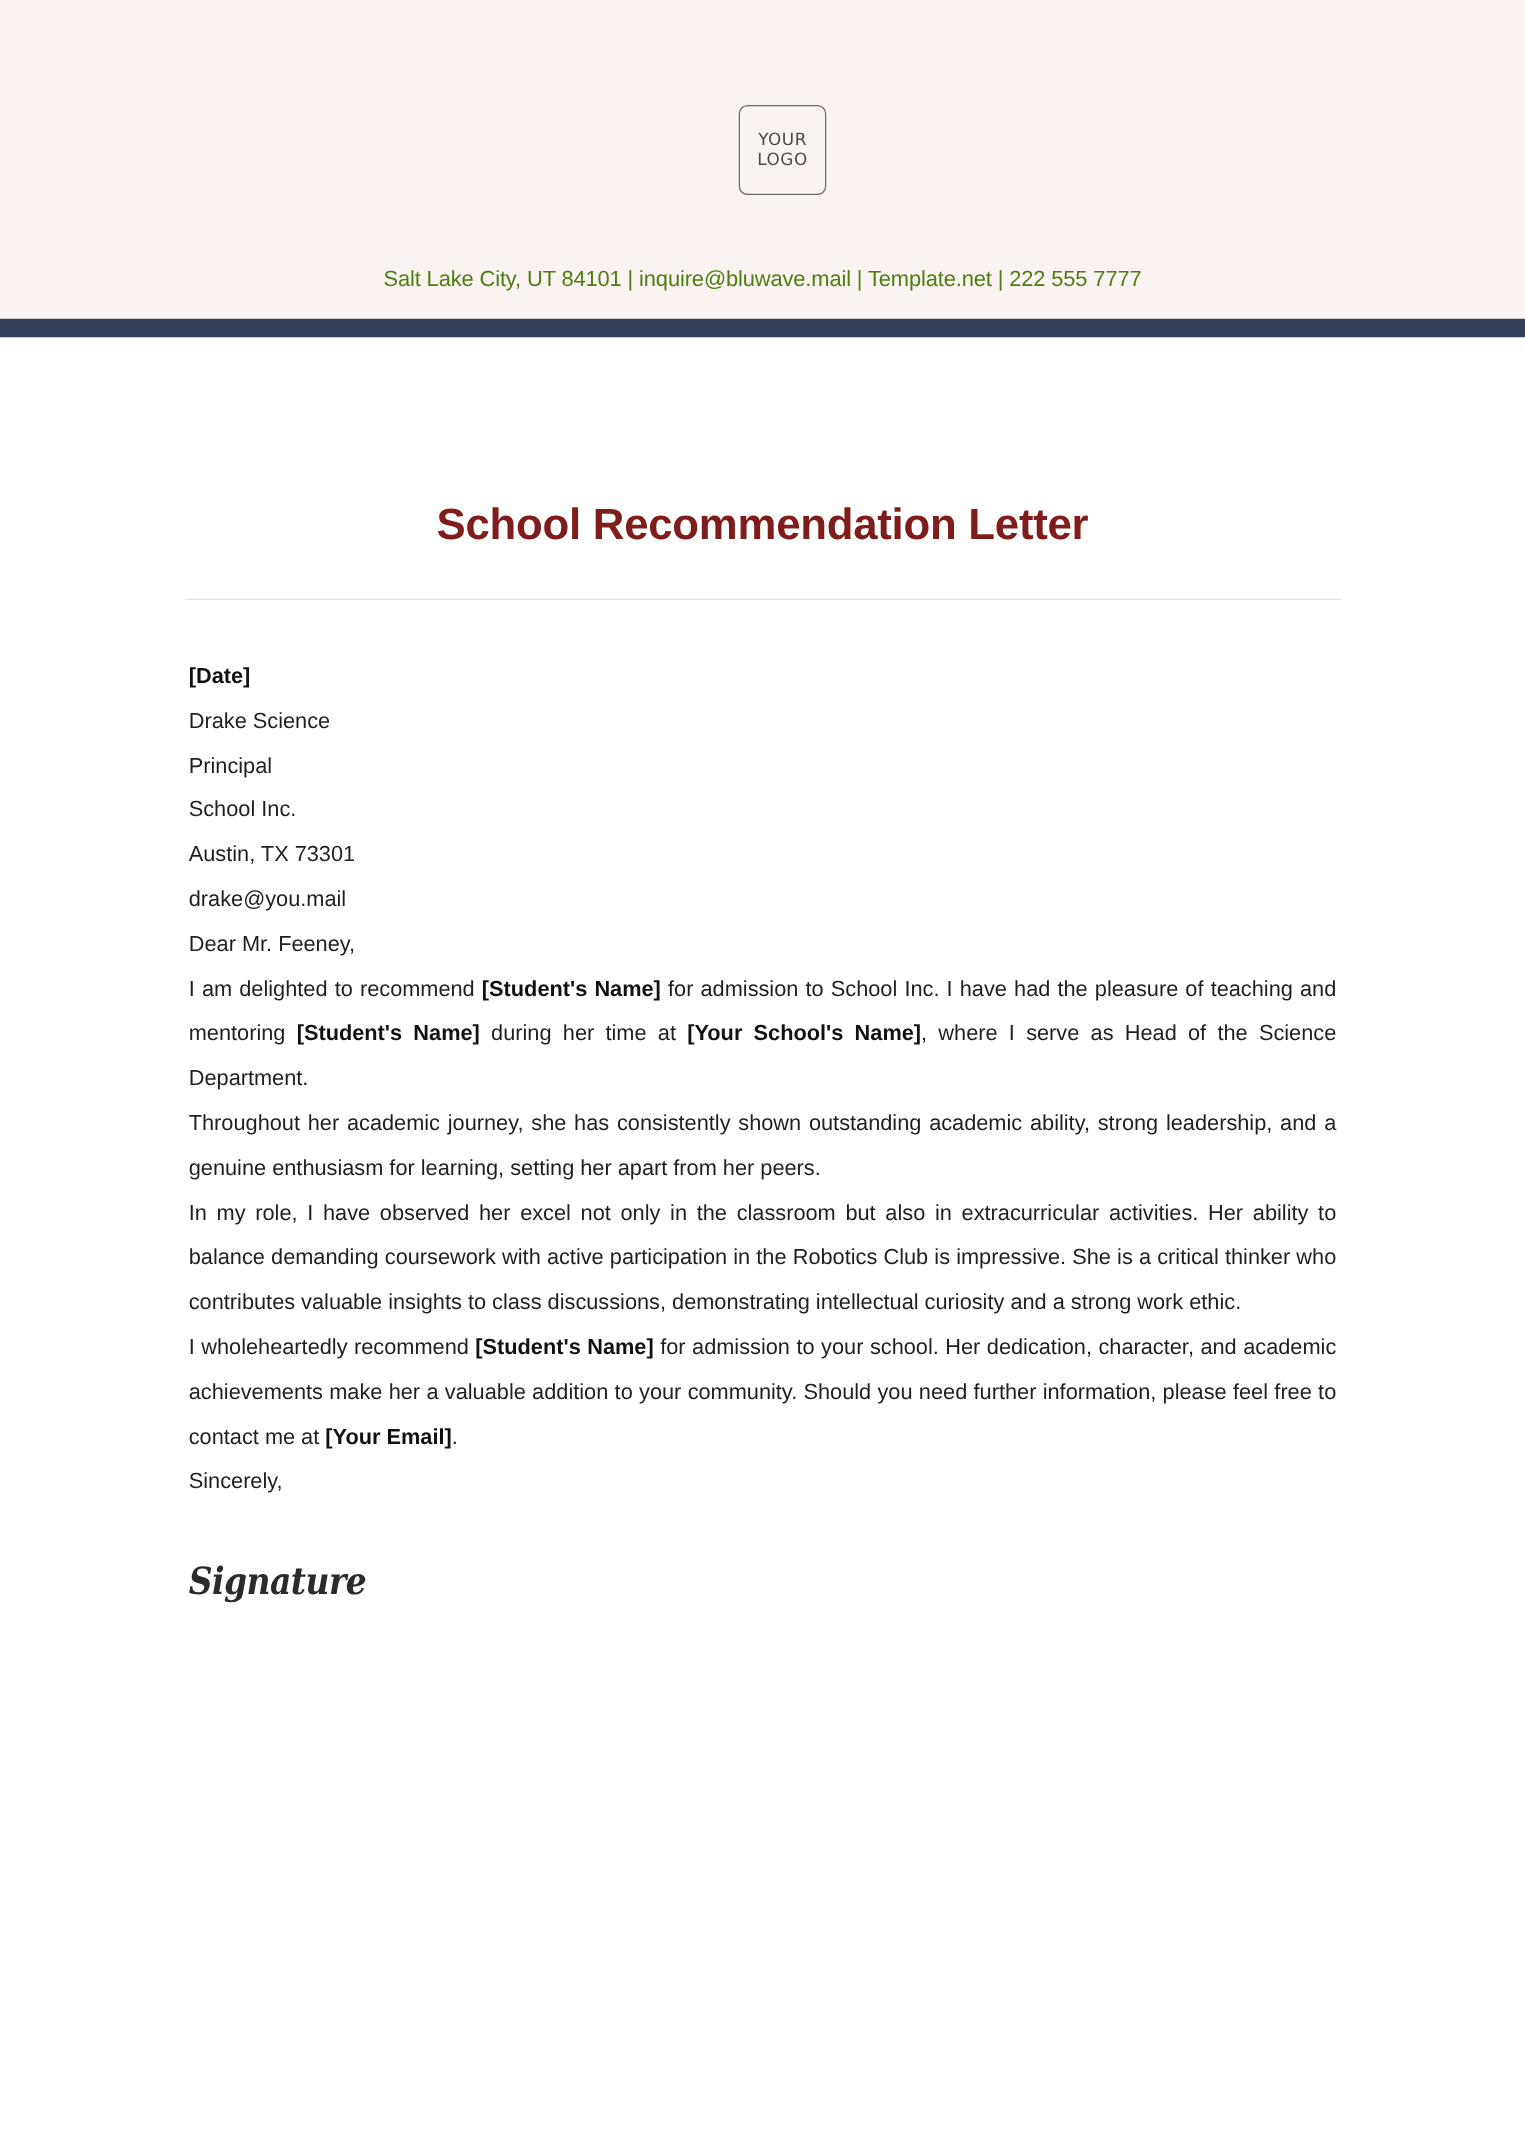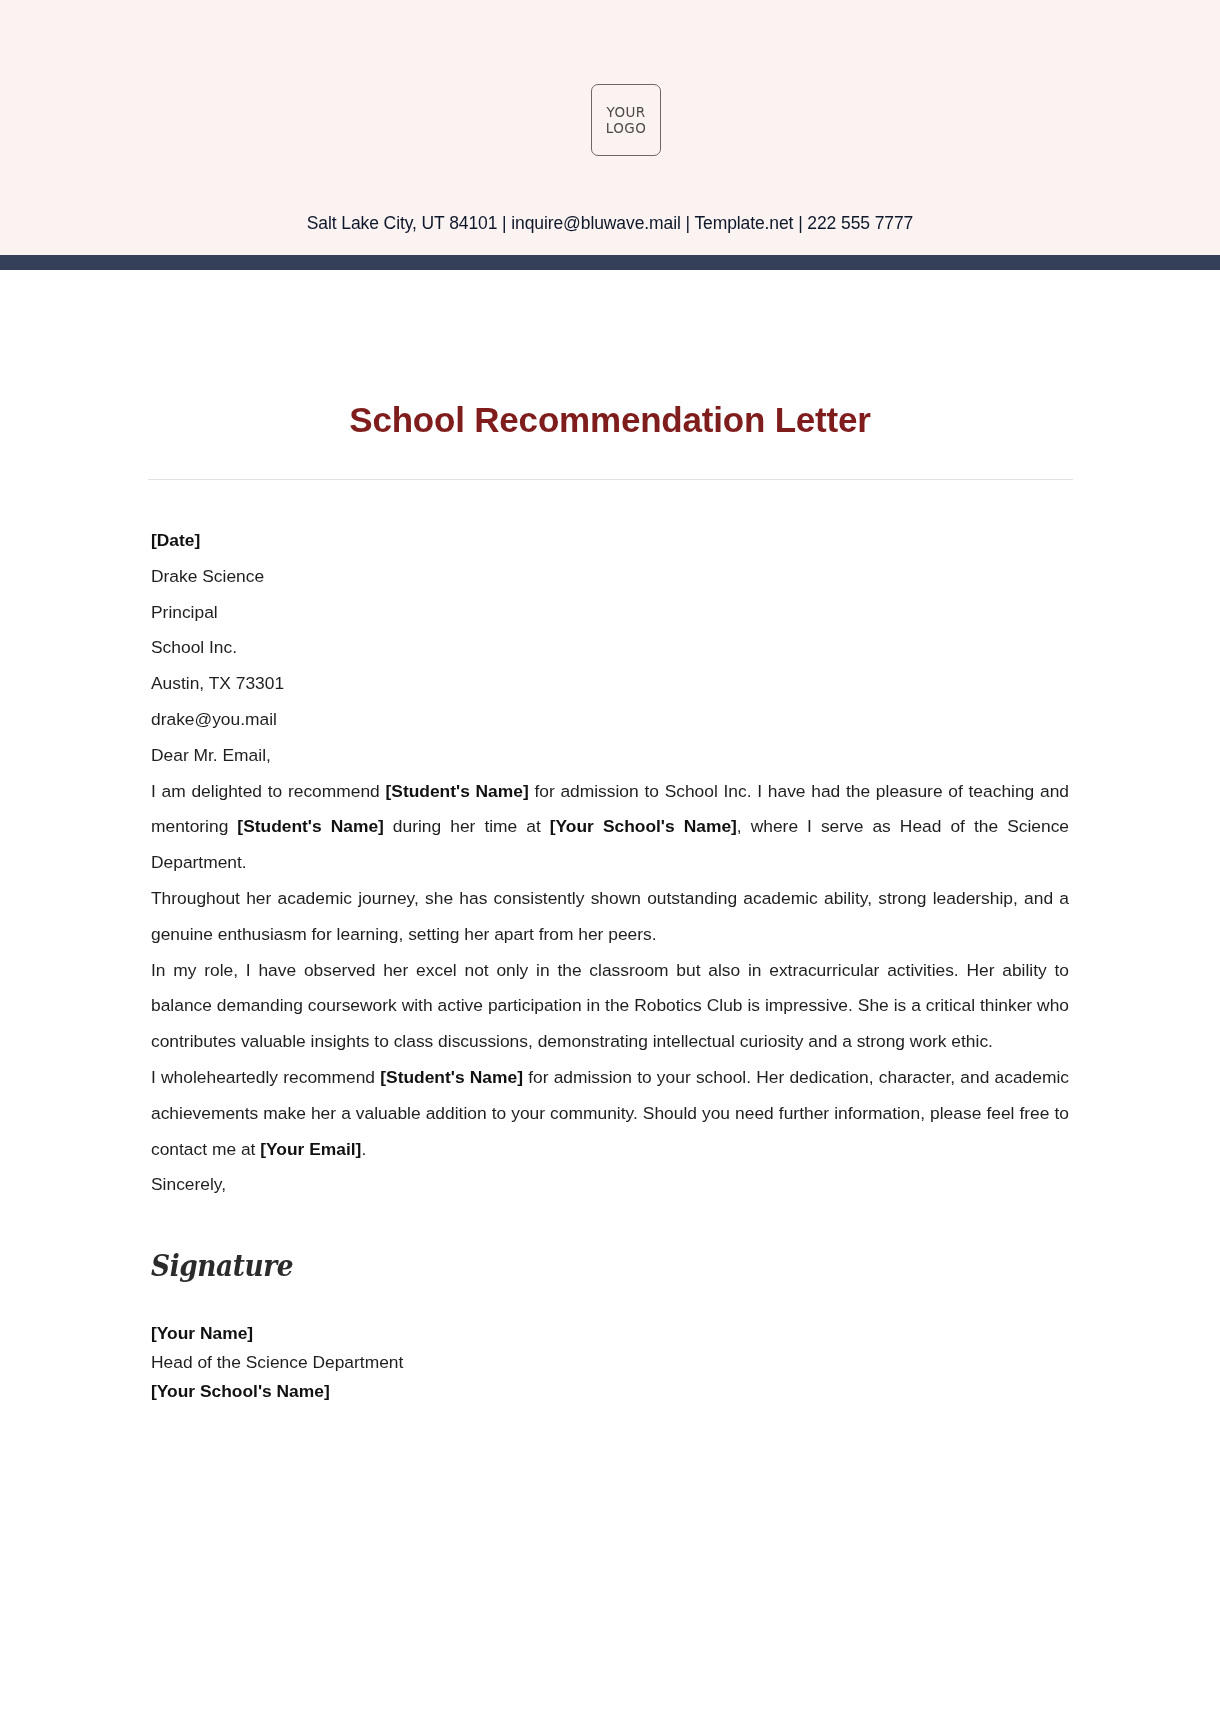--- a/index.html
+++ b/index.html
@@ -62,21 +62,21 @@
   }
 
   .contact-line {
     position: absolute;
     top: 213px;
     left: 0;
     width: 100%;
     text-align: center;
     font-size: 17.5px;
     letter-spacing: -0.1px;
-    color: #0f172a;
+    color: #4d7c0f;
     font-family: "Liberation Sans", sans-serif;
   }
 
   .accent-bar {
     position: absolute;
     top: 255px;
     left: 0;
     width: 1220px;
     height: 15px;
     background: #344059;
@@ -184,37 +184,32 @@
 
     <div class="letter">
 
       <p><b>[Date]</b></p>
 
       <p>Drake Science</p>
       <p>Principal</p>
       <p>School Inc.</p>
       <p>Austin, TX 73301</p>
       <p>drake@you.mail</p>
-      <p>Dear Mr. Email,</p>
+      <p>Dear Mr. Feeney,</p>
 
       <p class="just"><span>I am delighted to recommend </span><b>[Student's Name]</b><span> for admission to School Inc. I have had the pleasure of teaching and mentoring </span><b>[Student's Name]</b><span> during her time at </span><b>[Your School's Name]</b><span>, where I serve as Head of the Science Department.</span></p>
 
       <p class="just">Throughout her academic journey, she has consistently shown outstanding academic ability, strong leadership, and a genuine enthusiasm for learning, setting her apart from her peers.</p>
 
       <p class="just">In my role, I have observed her excel not only in the classroom but also in extracurricular activities. Her ability to balance demanding coursework with active participation in the Robotics Club is impressive. She is a critical thinker who contributes valuable insights to class discussions, demonstrating intellectual curiosity and a strong work ethic.</p>
 
 
       <p class="just"><span>I wholeheartedly recommend </span><b>[Student's Name]</b><span> for admission to your school. Her dedication, character, and academic achievements make her a valuable addition to your community. Should you need further information, please feel free to contact me at </span><b>[Your Email]</b><span>.</span></p>
 
       <p>Sincerely,</p>
 
       <div class="signature-mark">Signature</div>
 
-      <div class="sign-off">
-        <div class="bold">[Your Name]</div>
-        <div>Head of the Science Department</div>
-        <div class="bold">[Your School's Name]</div>
-      </div>
 
     </div>
   </div>
 
 </div>
 
 </body></html>

